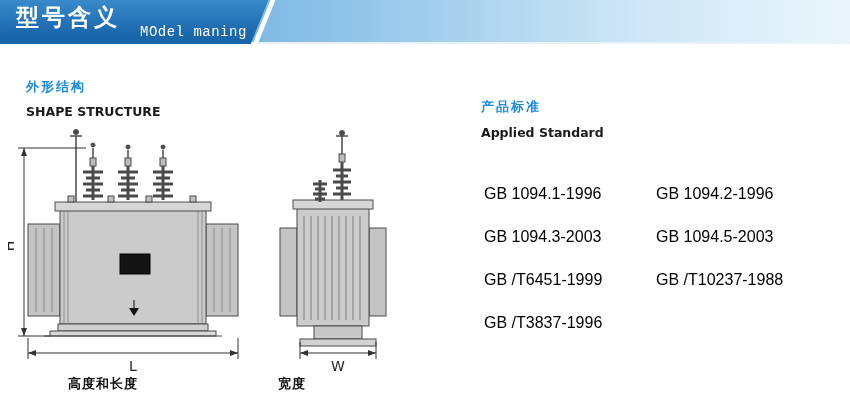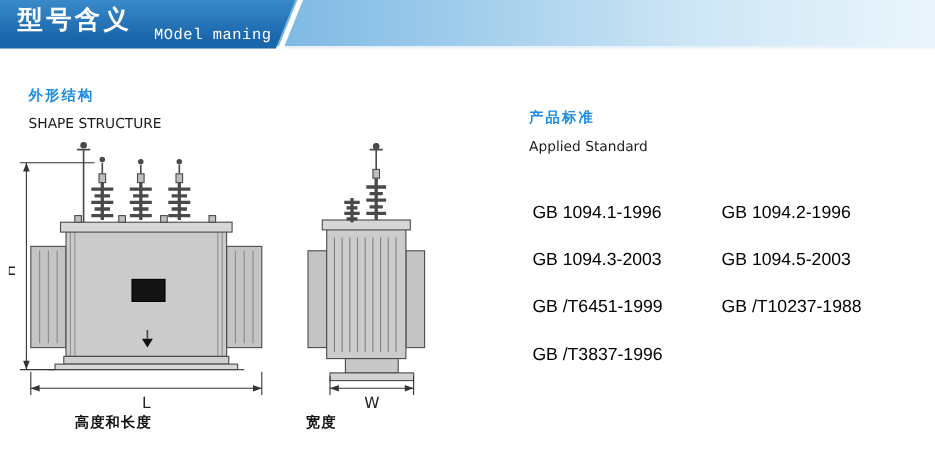--- a/index.html
+++ b/index.html
@@ -26,21 +26,21 @@
     position:absolute;left:16px;top:2px;font-size:23px;font-weight:bold;
     color:#ffffff;letter-spacing:3px;
   }
   .header-sub{
     position:absolute;left:140px;top:24px;font-size:14px;color:#ffffff;
     letter-spacing:0.5px;
     font-family:Liberation Mono, monospace;
   }
   
   .sec-title{position:absolute;color:#1b8ce0;font-size:13px;font-weight:bold;letter-spacing:2px;}
-  .sec-sub{position:absolute;color:#1a1a1a;font-size:12.5px;}
+  .sec-sub{position:absolute;color:#1a1a1a;font-size:12.5px;font-weight:bold;}
   #shape-title{left:26px;top:78px;}
   #shape-sub{left:26px;top:104px;}
   #std-title{left:481px;top:98px;}
   #std-sub{left:481px;top:125px;}
   
   .std-grid{
     position:absolute;left:484px;top:172px;width:350px;
     font-family:Liberation Sans, sans-serif;font-size:16px;color:#000;
   }
   .std-row{display:flex;height:43px;align-items:center;}

